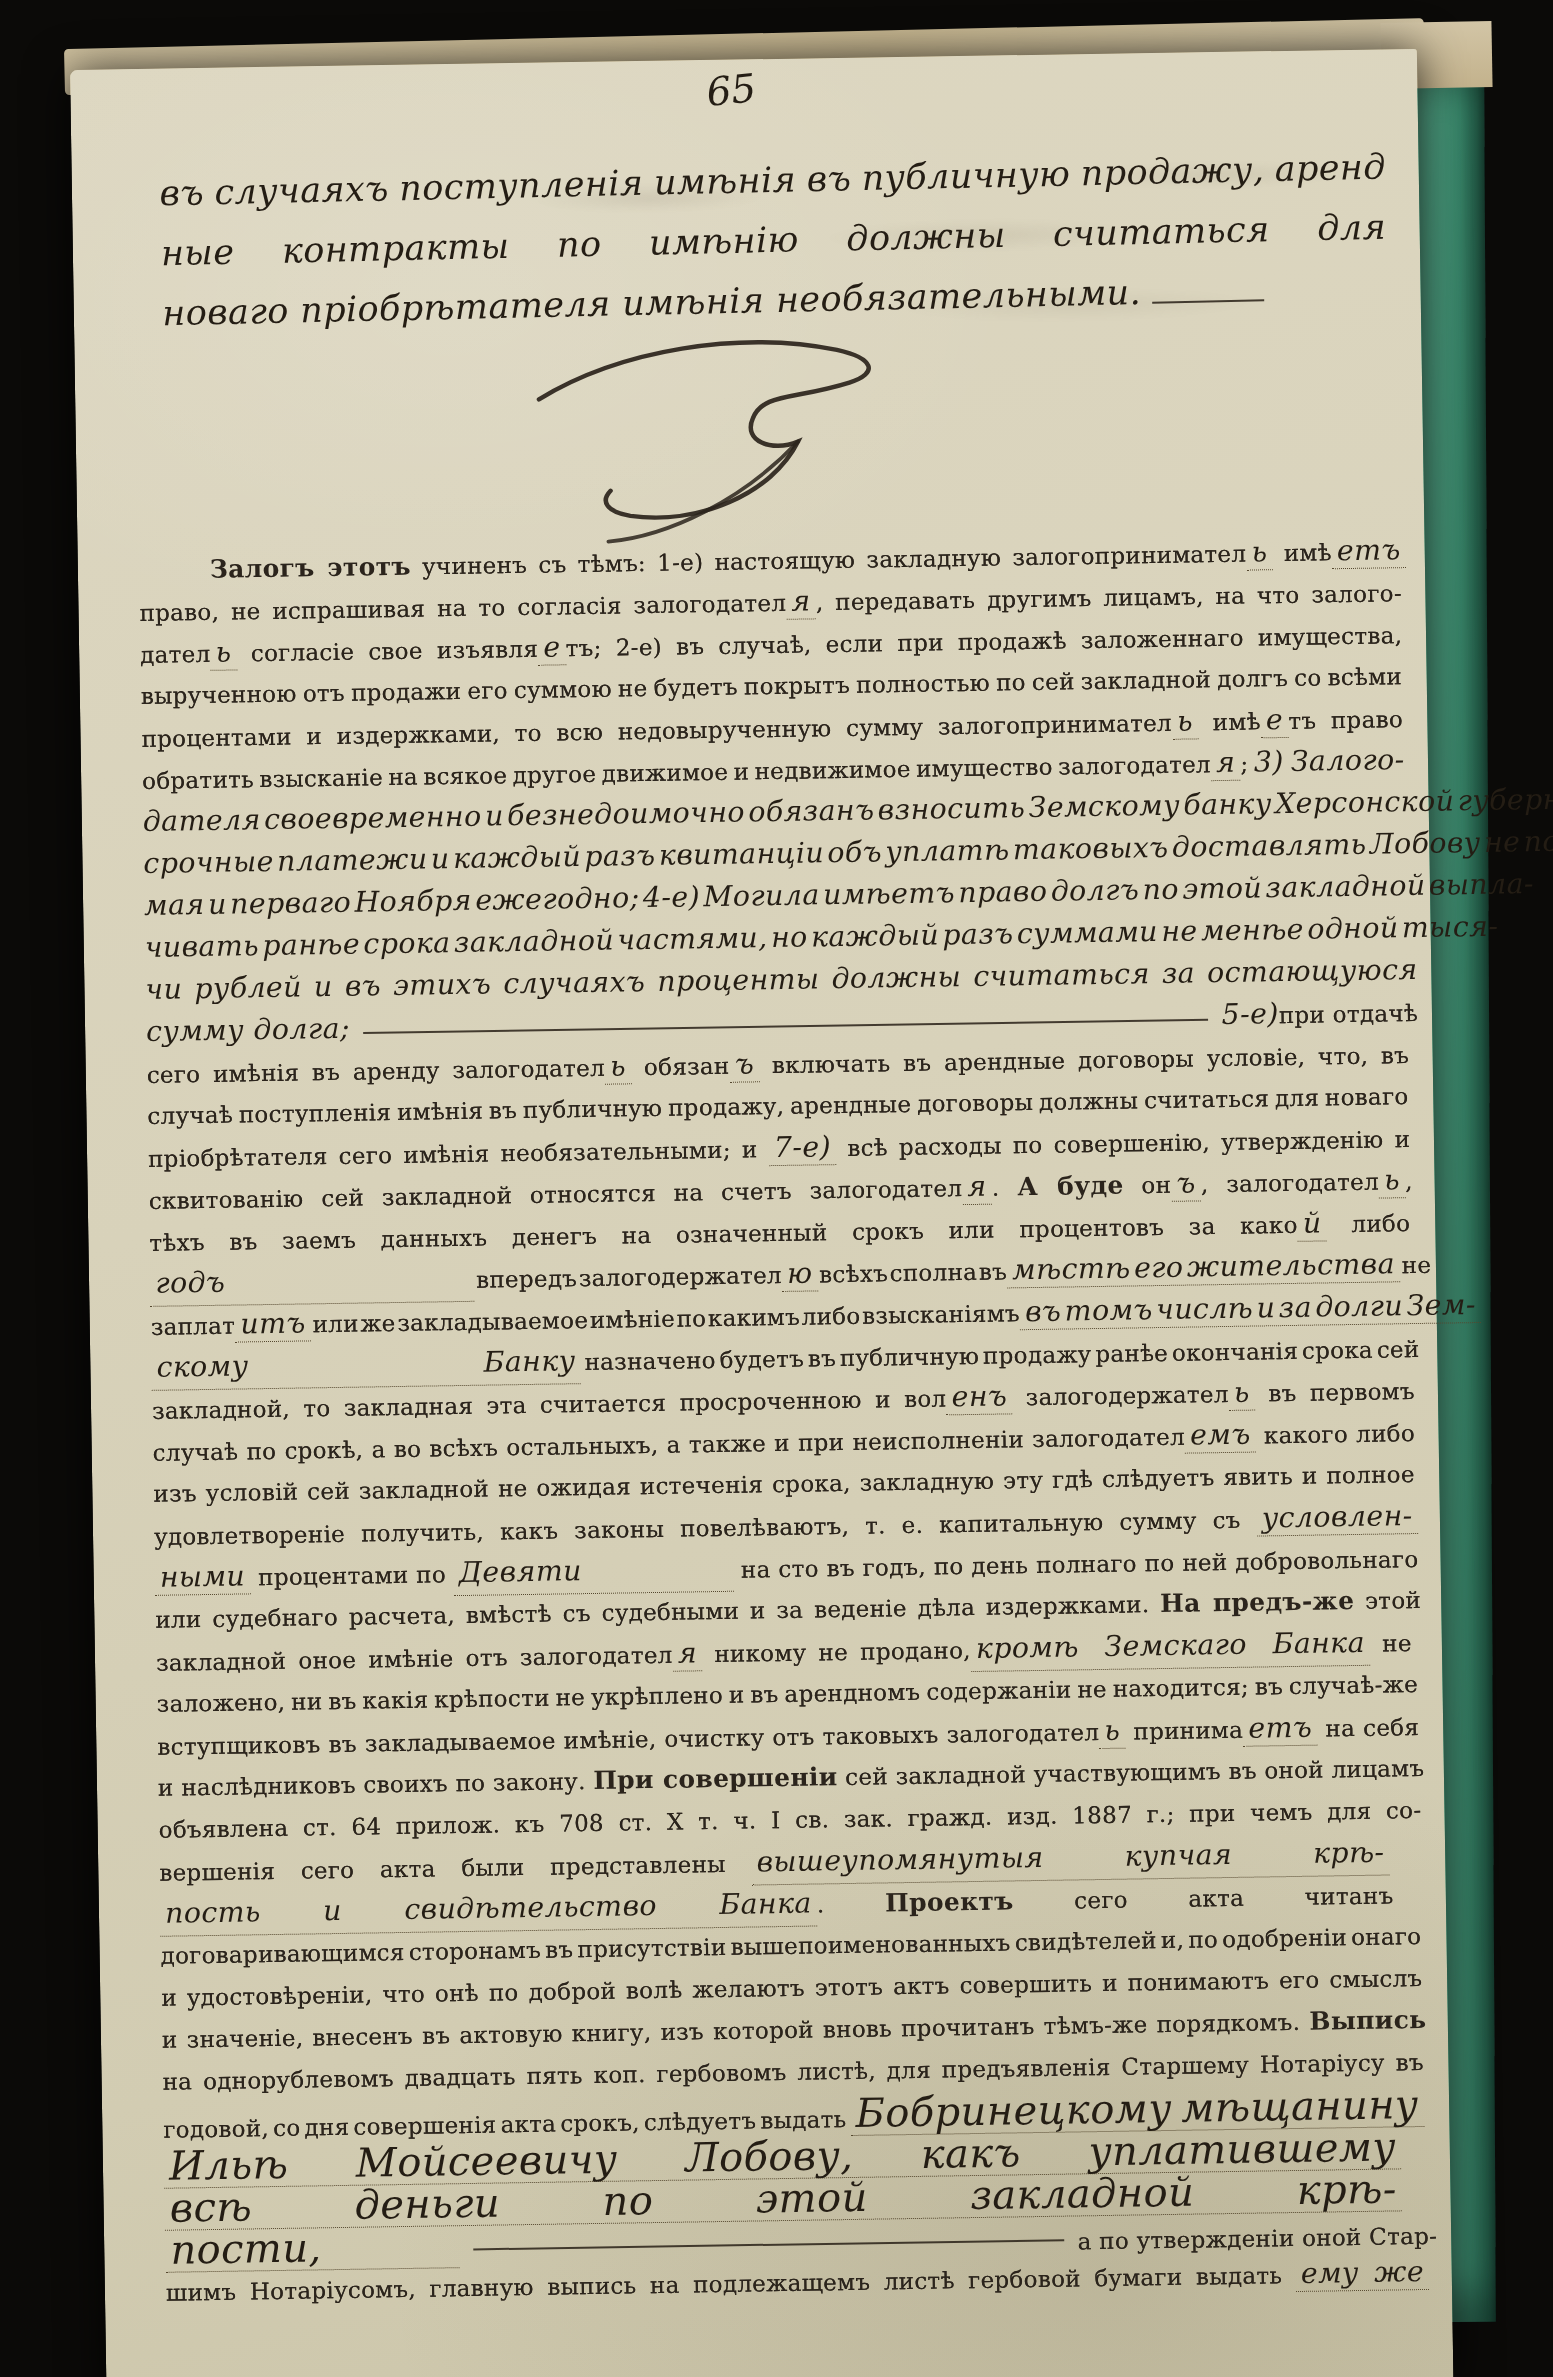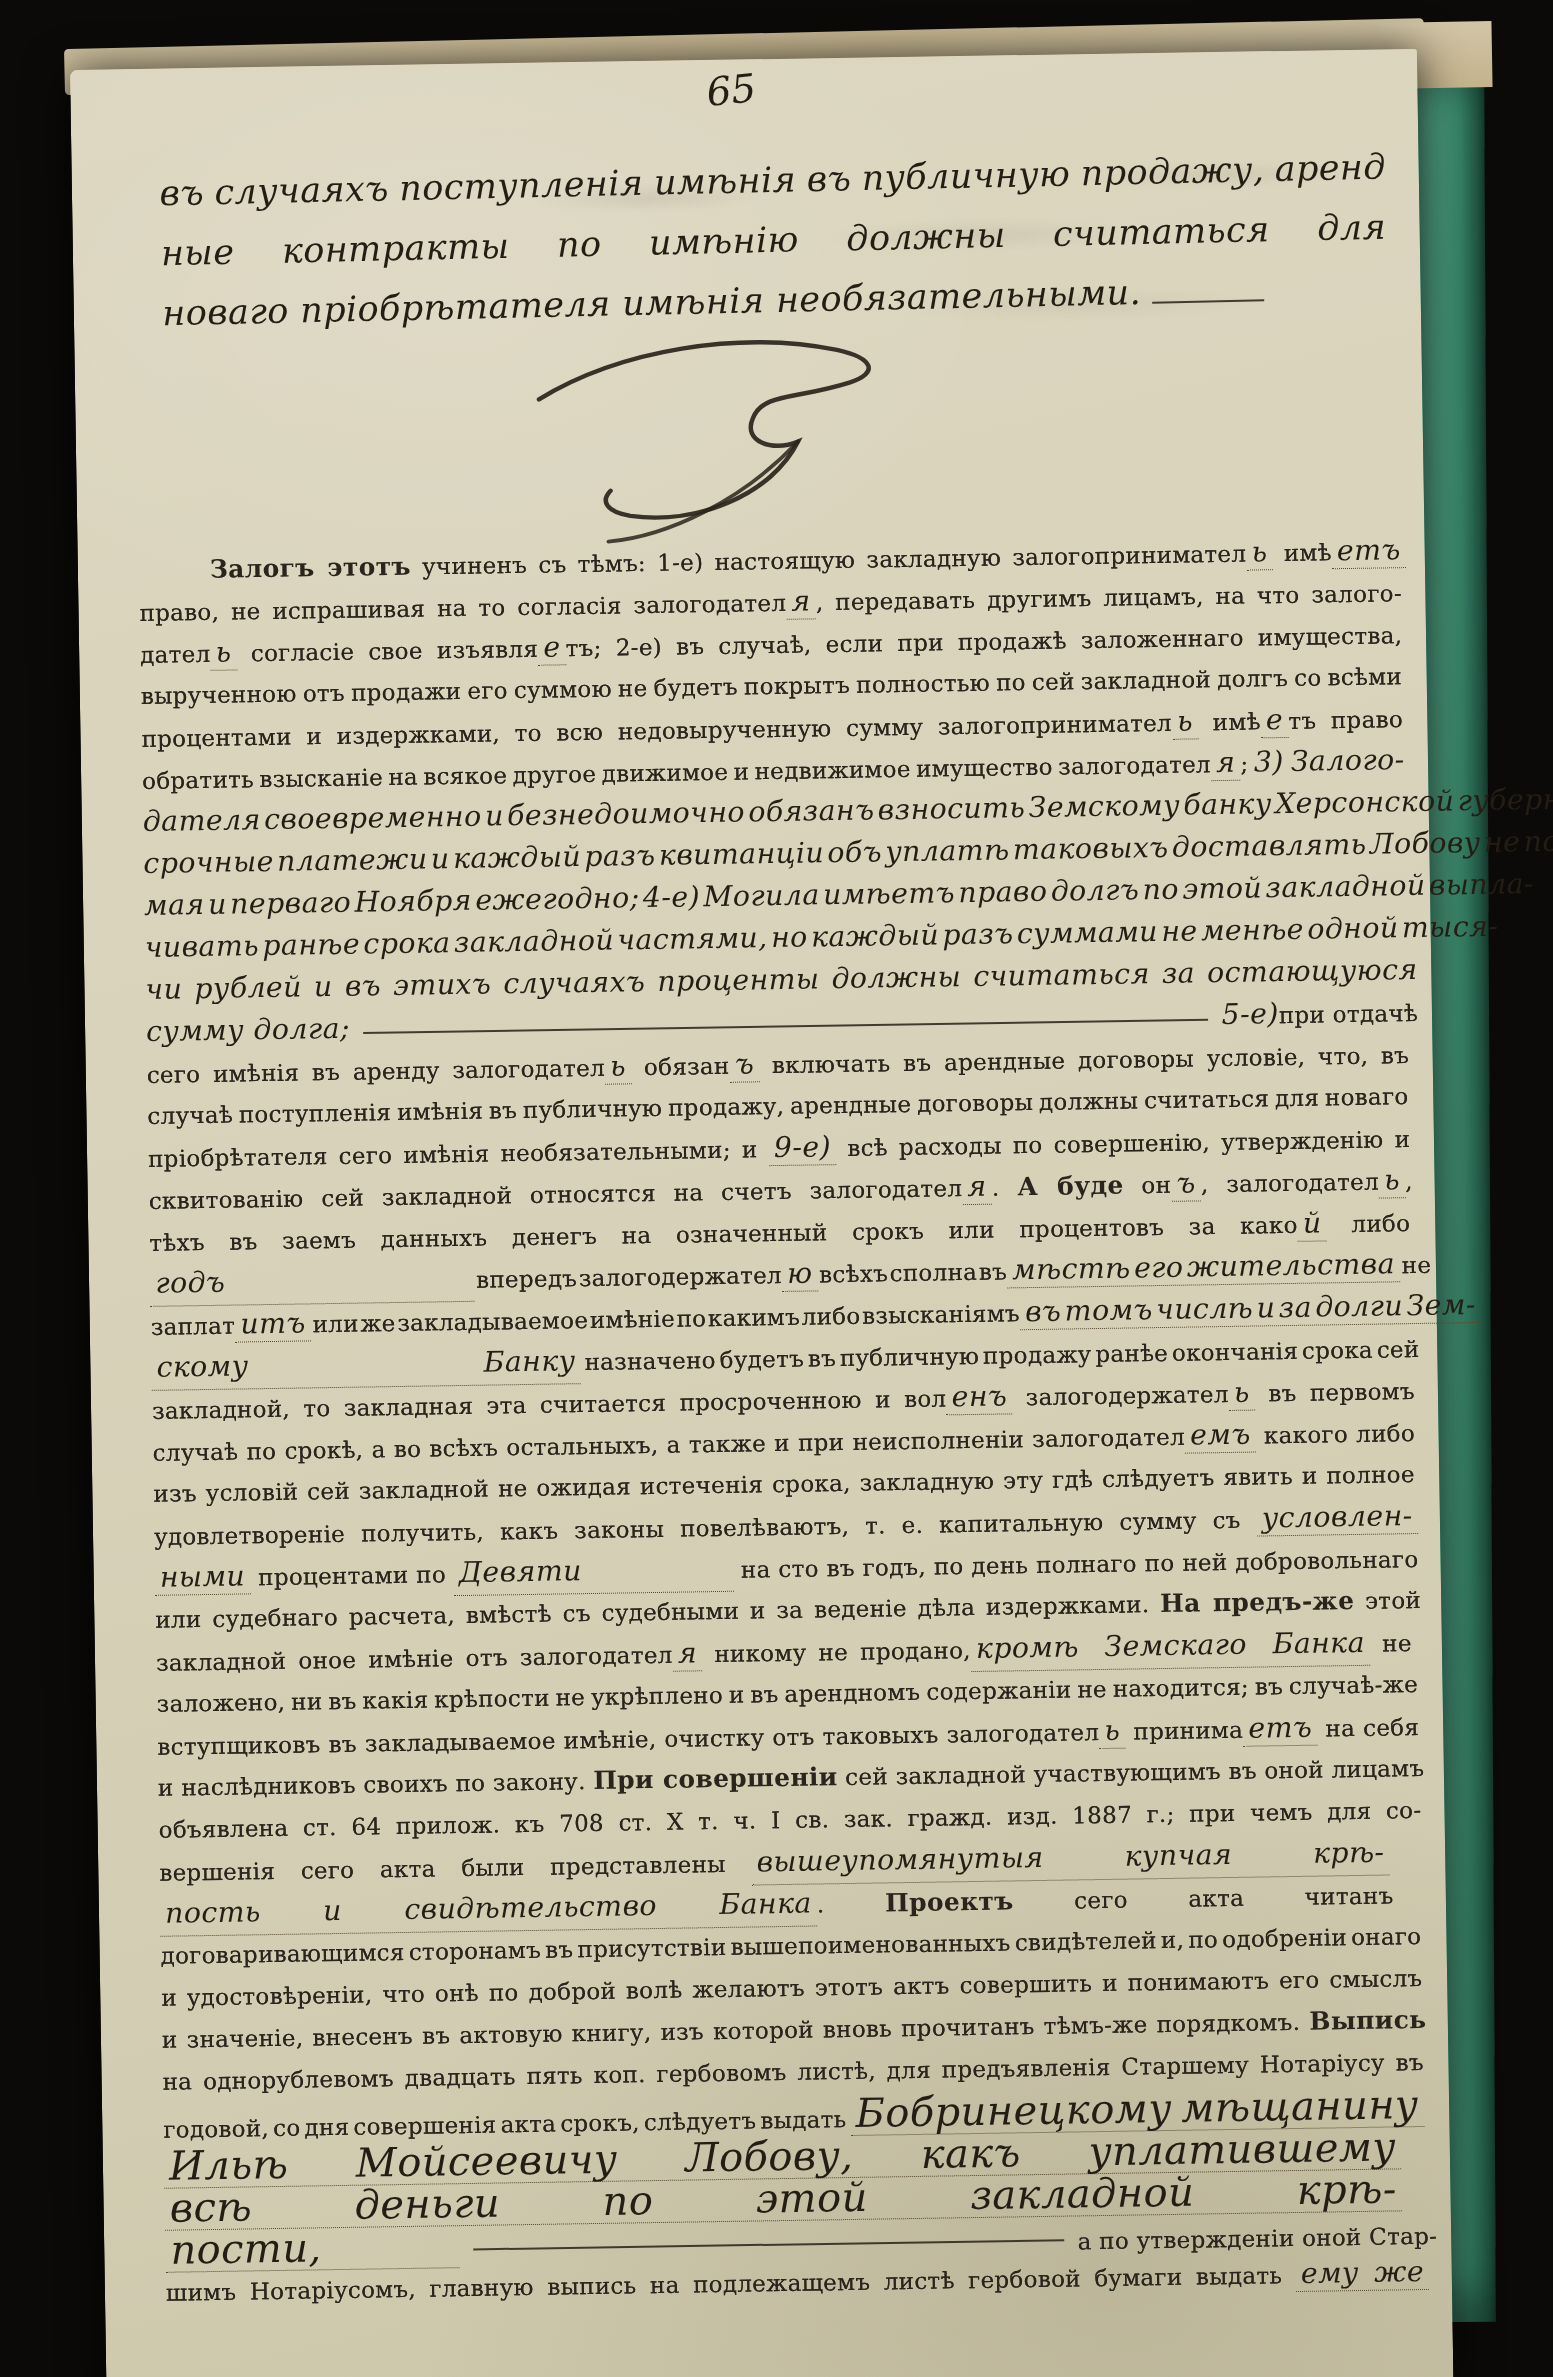--- a/index.html
+++ b/index.html
@@ -90,21 +90,21 @@
         <div class="line" style="word-spacing: -6px;"><span class="in"><span class="h">чивать ранѣе срока закладной частями, но каждый разъ суммами не менѣе одной тыся-</span></span></div>
         <div class="line" style="word-spacing: 2.7px;"><span class="in"><span class="h">чи рублей и въ этихъ случаяхъ проценты должны считаться за остающуюся</span></span></div>
         <div class="line flexline">
           <span class="h">сумму долга;</span>
           <span class="r"></span>
           <span class="h">5-е)</span>
           <span class="p"> при отдачѣ</span>
         </div>
         <div class="line" style="word-spacing: 5.1px;"><span class="in"><span class="p">сего имѣнія въ аренду залогодател</span><span class="f">ь</span><span class="p"> обязан</span><span class="f">ъ</span><span class="p"> включать въ арендные договоры условіе, что, въ</span></span></div>
         <div class="line" style="word-spacing: -1.8px;"><span class="in"><span class="p">случаѣ поступленія имѣнія въ публичную продажу, арендные договоры должны считаться для новаго</span></span></div>
-        <div class="line" style="word-spacing: 3.5px;"><span class="in"><span class="p">пріобрѣтателя сего имѣнія необязательными; и </span><span class="f">9-е)</span><span class="p"> всѣ расходы по совершенію, утвержденію и</span></span></div>
+        <div class="line" style="word-spacing: 3.5px;"><span class="in"><span class="p">пріобрѣтателя сего имѣнія необязательными; и </span><span class="f">7-е)</span><span class="p"> всѣ расходы по совершенію, утвержденію и</span></span></div>
         <div class="line" style="word-spacing: 10.2px;"><span class="in"><span class="p">сквитованію сей закладной относятся на счетъ залогодател</span><span class="f">я</span><span class="p">. </span><span class="b">А буде</span><span class="p"> он</span><span class="f">ъ</span><span class="p">, залогодател</span><span class="f">ь</span><span class="p">,</span></span></div>
         <div class="line" style="word-spacing: 17px;"><span class="in"><span class="p">тѣхъ въ заемъ данныхъ денегъ на означенный срокъ или процентовъ за како</span><span class="f">й</span><span class="p"> либо</span></span></div>
         <div class="line" style="word-spacing: -6px;"><span class="in"><span class="f wfill" style="min-width: 314px;">годъ</span><span class="p"> впередъ залогодержател</span><span class="f">ю</span><span class="p"> всѣхъ сполна въ</span><span class="f">мѣстѣ его жительства</span><span class="p"> не</span></span></div>
         <div class="line" style="word-spacing: -6px;"><span class="in"><span class="p">заплат</span><span class="f">итъ</span><span class="p"> или же закладываемое имѣніе по какимъ либо взысканіямъ</span><span class="f">въ томъ числѣ и за долги Зем-</span></span></div>
         <div class="line" style="word-spacing: -3.8px;"><span class="in"><span class="f wfill" style="min-width: 419px;">скому Банку</span><span class="p"> назначено будетъ въ публичную продажу ранѣе окончанія срока сей</span></span></div>
         <div class="line" style="word-spacing: 5.7px;"><span class="in"><span class="p">закладной, то закладная эта считается просроченною и вол</span><span class="f">енъ</span><span class="p"> залогодержател</span><span class="f">ь</span><span class="p"> въ первомъ</span></span></div>
         <div class="line" style="word-spacing: 0.6px;"><span class="in"><span class="p">случаѣ по срокѣ, а во всѣхъ остальныхъ, а также и при неисполненіи залогодател</span><span class="f">емъ</span><span class="p"> какого либо</span></span></div>
         <div class="line" style="word-spacing: 1.3px;"><span class="in"><span class="p">изъ условій сей закладной не ожидая истеченія срока, закладную эту гдѣ слѣдуетъ явить и полное</span></span></div>
         <div class="line" style="word-spacing: 8.3px;"><span class="in"><span class="p">удовлетвореніе получить, какъ законы повелѣваютъ, т. е. капитальную сумму съ </span><span class="f">условлен-</span></span></div>
         <div class="line" style="word-spacing: 0.2px;"><span class="in"><span class="f">ными</span><span class="p"> процентами по </span><span class="f wfill" style="min-width: 269px;">Девяти</span><span class="p"> на сто въ годъ, по день полнаго по ней добровольнаго</span></span></div>

